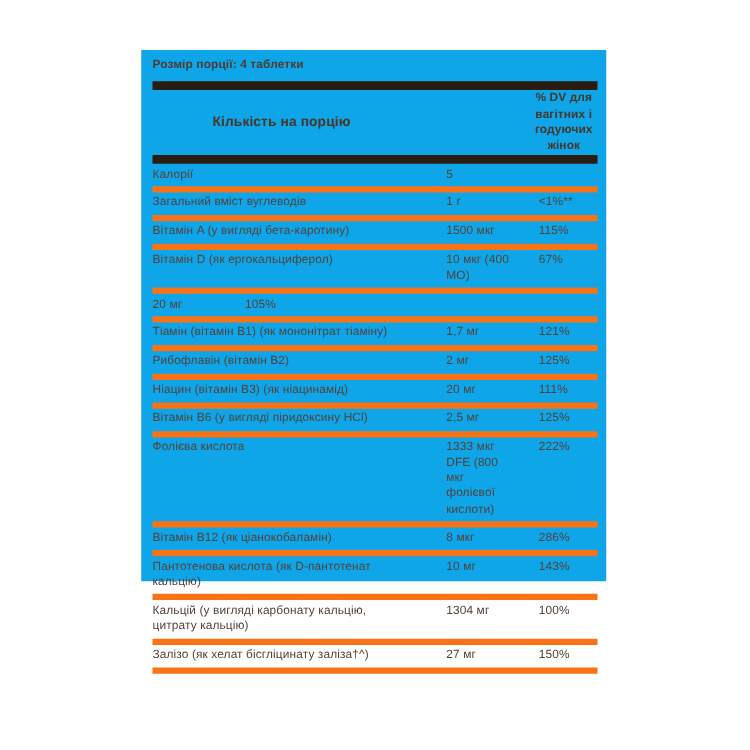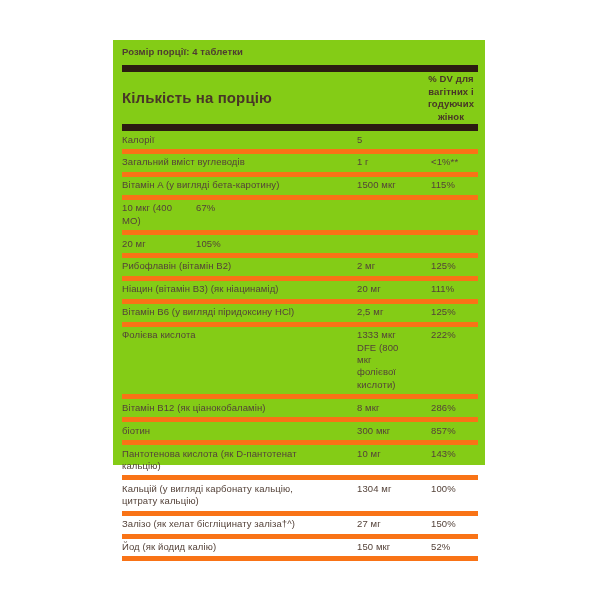--- a/index.html
+++ b/index.html
@@ -4,27 +4,27 @@
 <style>
   html, body { margin:0; padding:0; }
   body {
     width:600px; height:600px; background:#ffffff;
     font-family:"Liberation Sans", sans-serif;
     position:relative; overflow:hidden;
   }
   .card {
     position:absolute; left:113px; top:40px; width:372px; height:425px;
     box-sizing:border-box; padding:6px 7px 6px 9px;
-    background:#84cc16;
+    background:#0ea5e9;
     color:#544239; font-size:9.5px; line-height:12.4px; letter-spacing:0.1px;
   }
   .serving { margin:0 0 7px 0; color:#4e3c31; font-weight:600; }
   .bar { height:7px; background:#2b1c11; }
   .hdr { display:flex; justify-content:space-between; align-items:center; padding:1px 0; }
-  .hdr-left { font-weight:bold; font-size:15px; color:#483627; }
+  .hdr-left { font-weight:bold; font-size:11px; color:#483627;margin-left:48px; }
   .hdr-right { font-weight:bold; width:54px; flex:none; white-space:pre-line; color:#483627;text-align:center; }
   .row { display:flex; border-bottom:5px solid #f97316; padding:2.5px 0 3px 0; }
   .c-name { flex:1; padding-right:4px; white-space:pre-line; }
   .c-amt { width:74px; flex:none; white-space:pre-line; }
   .c-dv { width:47px; flex:none; }
 </style>
 </head>
 <body>
 
 <div class="card">
@@ -52,30 +52,36 @@
   </div>
 
   <div class="row">
     <div class="c-name">Вітамін A (у вигляді бета-каротину)</div>
     <div class="c-amt">1500 мкг</div>
     <div class="c-dv">115%</div>
   </div>
 
 
   <div class="row">
+    <div class="c-name">Вітамін D (як ергокальциферол)</div>
     <div class="c-amt">10 мкг (400
 МО)</div>
     <div class="c-dv">67%</div>
   </div>
 
   <div class="row">
     <div class="c-amt">20 мг</div>
     <div class="c-dv">105%</div>
   </div>
 
+  <div class="row">
+    <div class="c-name">Тіамін (вітамін B1) (як мононітрат тіаміну)</div>
+    <div class="c-amt">1,7 мг</div>
+    <div class="c-dv">121%</div>
+  </div>
 
   <div class="row">
     <div class="c-name">Рибофлавін (вітамін B2)</div>
     <div class="c-amt">2 мг</div>
     <div class="c-dv">125%</div>
   </div>
 
   <div class="row">
     <div class="c-name">Ніацин (вітамін B3) (як ніацинамід)</div>
     <div class="c-amt">20 мг</div>
@@ -97,25 +103,20 @@
 кислоти)</div>
     <div class="c-dv">222%</div>
   </div>
 
   <div class="row">
     <div class="c-name">Вітамін B12 (як ціанокобаламін)</div>
     <div class="c-amt">8 мкг</div>
     <div class="c-dv">286%</div>
   </div>
 
-  <div class="row">
-    <div class="c-name">біотин</div>
-    <div class="c-amt">300 мкг</div>
-    <div class="c-dv">857%</div>
-  </div>
 
   <div class="row">
     <div class="c-name">Пантотенова кислота (як D-пантотенат
 кальцію)</div>
     <div class="c-amt">10 мг</div>
     <div class="c-dv">143%</div>
   </div>
 
   <div class="row">
     <div class="c-name">Кальцій (у вигляді карбонату кальцію,
@@ -123,19 +124,14 @@
     <div class="c-amt">1304 мг</div>
     <div class="c-dv">100%</div>
   </div>
 
   <div class="row">
     <div class="c-name">Залізо (як хелат бісгліцинату заліза†^)</div>
     <div class="c-amt">27 мг</div>
     <div class="c-dv">150%</div>
   </div>
 
-  <div class="row">
-    <div class="c-name">Йод (як йодид калію)</div>
-    <div class="c-amt">150 мкг</div>
-    <div class="c-dv">52%</div>
-  </div>
 </div>
 </div>
 
 </body></html>

